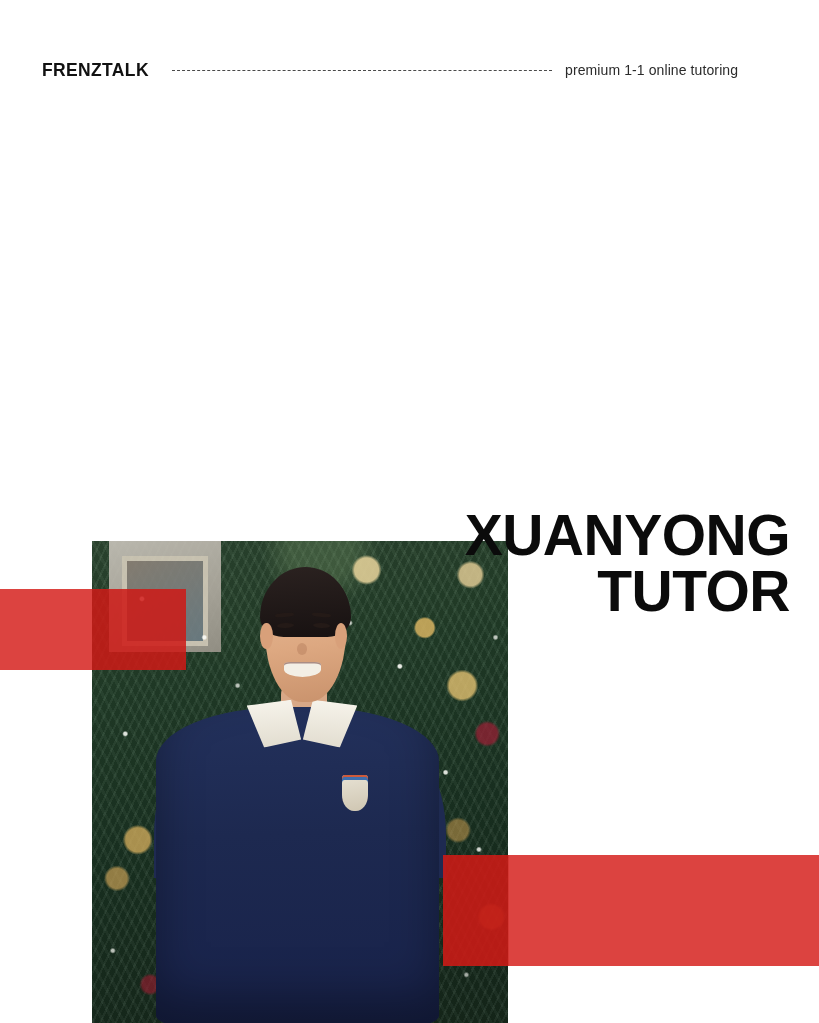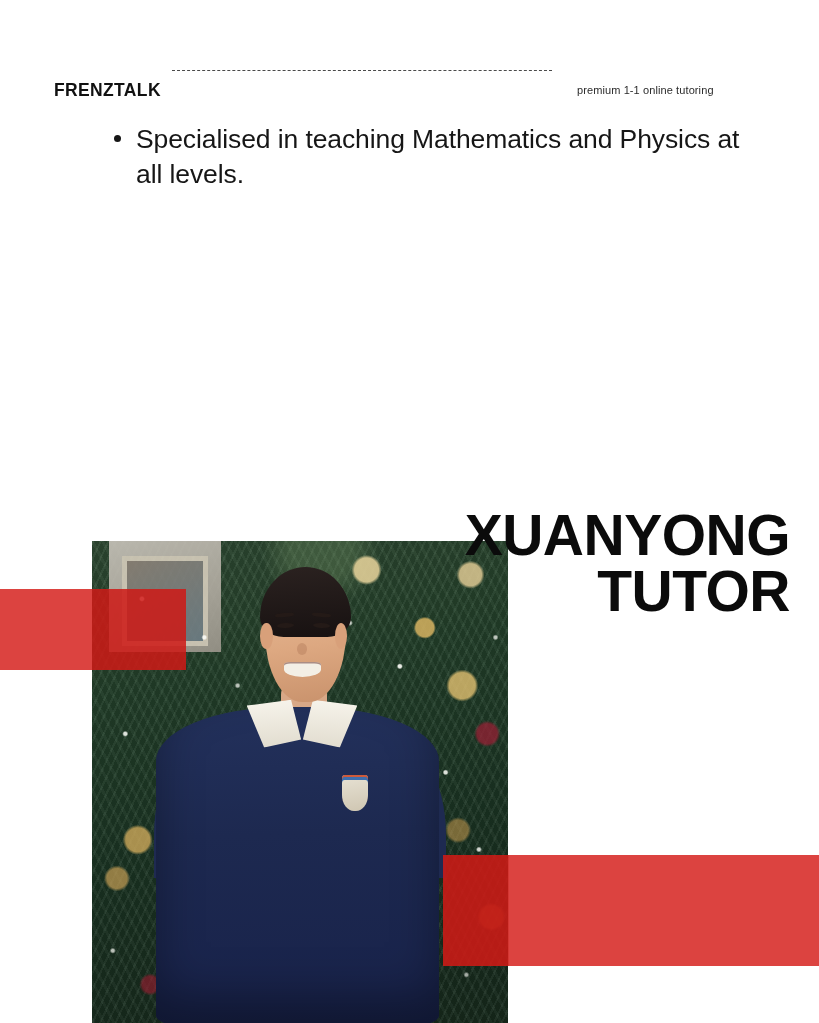--- a/index.html
+++ b/index.html
@@ -16,27 +16,26 @@
     position: relative;
     width: 819px;
     height: 1023px;
     background: #ffffff;
     overflow: hidden;
   }
 
   
   .header {
     position: absolute;
-    left: 16px;
+    left: 4px;
     top: 52px;
     width: 673px;
     height: 36px;
     display: flex;
     align-items: center;
-    margin-top: 20px;
   }
   .brand {
     position: absolute;
     left: 38px;
     top: 0;
     height: 36px;
     display: flex;
     align-items: center;
     font-family: "Liberation Sans", sans-serif;
     font-weight: 700;
@@ -55,21 +54,21 @@
     height: 0;
     border-top: 1.4px dashed #4a4a4a;
   }
   .tagline {
     position: absolute;
     left: 561px;
     top: 0;
     height: 36px;
     display: flex;
     align-items: center;
-    font-size: 11px;
+    font-size: 14px;
     font-weight: 400;
     color: #2b2b2b;
     white-space: nowrap;
     letter-spacing: 0.1px;
   }
 
   
   .bullets {
     position: absolute;
     left: 112px;
@@ -349,24 +348,20 @@
 
 <div class="poster">
 
   <div class="header">
     <div class="brand">FRENZTALK</div>
     <div class="tagline">premium 1-1 online tutoring</div>
   </div>
   <div class="header-rule"></div>
 
   <ul class="bullets">
-    <li class="bullet">
-      <span class="dot"></span>
-      <span>Specialised in teaching Mathematics and Physics at all levels.</span>
-    </li>
   </ul>
 
   <div class="photo">
     <div class="photo-canvas"></div>
     <div class="photo-frame-bg"></div>
     <div class="photo-lights"></div>
     <div class="subject">
       <div class="subj-shoulder-l"></div>
       <div class="subj-shoulder-r"></div>
       <div class="subj-neck"></div>

